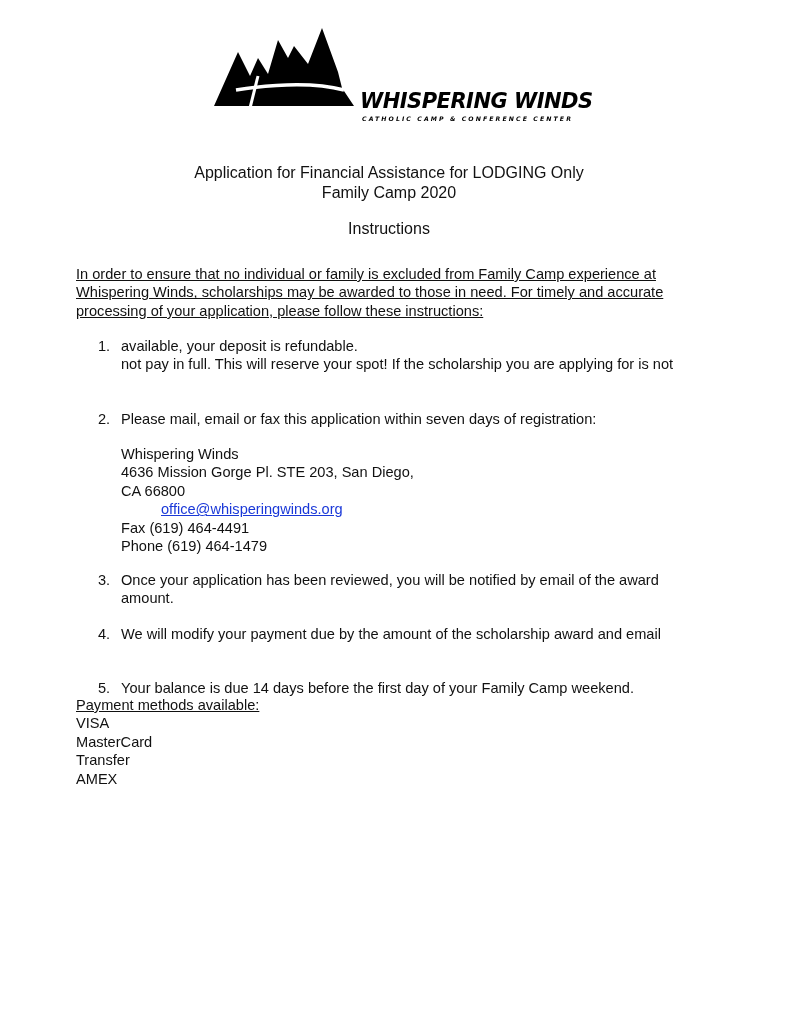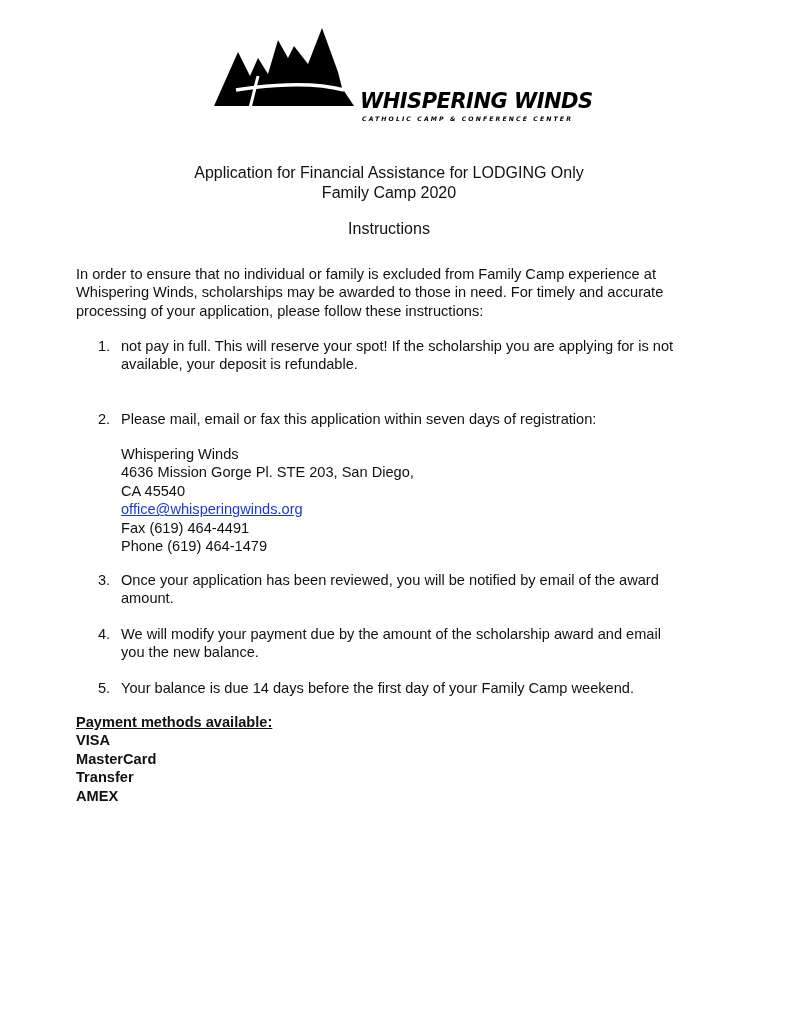--- a/index.html
+++ b/index.html
@@ -64,35 +64,36 @@
     .title1 { top: 163px; }
     .title2 { top: 183px; }
     .title3 { top: 219px; }
 
     .text {
       font-size: 14.6px;
       line-height: 18.4px;
       position: absolute;
       white-space: nowrap;
     }
-    .intro { left: 76px; top: 265px; }
+    .intro { left: 76px; top: 265px; text-decoration: underline; }
     .list-item { position: absolute; left: 98px; font-size: 14.6px; line-height: 18.4px; }
     .list-item .num { position: absolute; left: 0; width: 22px; }
     .list-item .body { position: absolute; left: 23px; white-space: nowrap; }
     .li1 { top: 337px; }
     .li2 { top: 410px; }
     .li3 { top: 571px; }
     .li4 { top: 625px; }
     .li5 { top: 679px; }
     .address { left: 121px; top: 445px; }
     .address a {
       color: #1a38d8;
       text-decoration: underline;
+      margin-left: 40px;
     }
-    .payment { left: 76px; top: 713px; font-weight: bold; }
+    .payment { left: 76px; top: 696px; }
     .payment .heading { text-decoration: underline; }
     b { font-weight: bold; }
     .line { display: block; }
   </style>
 </head>
 <body>
 
 <div class="logo">
   <svg class="mountains" width="140" height="82" viewBox="0 0 140 82">
     <path d="M0,80 L24,26 L36,50 L44,32 L54,48 L64,14 L74,32 L80,20 L94,38 L108,2 L124,46 L128,62 L140,80 Z" fill="#000"></path>
@@ -109,54 +110,53 @@
 
 <div class="text intro">
   <span class="line">In order to ensure that no individual or family is excluded from Family Camp experience at</span>
   <span class="line">Whispering Winds, scholarships may be awarded to those in need.  For timely and accurate</span>
   <span class="line">processing of your application, please follow these instructions:</span>
 </div>
 
 <div class="list-item li1">
   <span class="num">1.</span>
   <div class="body">
+    <span class="line">available, your deposit is refundable.</span>
     <span class="line">not pay in full. This will reserve your spot! If the scholarship you are applying for is not</span>
-    <span class="line">available, your deposit is refundable.</span>
   </div>
 </div>
 
 <div class="list-item li2">
   <span class="num">2.</span>
   <div class="body">
     <span class="line">Please mail, email or fax this application within seven days of registration:</span>
   </div>
 </div>
 
 <div class="text address">
   <span class="line">Whispering Winds</span>
   <span class="line">4636 Mission Gorge Pl. STE 203, San Diego,</span>
-  <span class="line">CA 45540</span>
+  <span class="line">CA 66800</span>
   <span class="line"><a href="#">office@whisperingwinds.org</a></span>
   <span class="line">Fax (619) 464-4491</span>
   <span class="line">Phone (619) 464-1479</span>
 </div>
 
 <div class="list-item li3">
   <span class="num">3.</span>
   <div class="body">
     <span class="line">Once your application has been reviewed, you will be notified by email of the award</span>
     <span class="line">amount.</span>
   </div>
 </div>
 
 <div class="list-item li4">
   <span class="num">4.</span>
   <div class="body">
     <span class="line">We will modify your payment due by the amount of the scholarship award and email</span>
-    <span class="line">you the new balance.</span>
   </div>
 </div>
 
 <div class="list-item li5">
   <span class="num">5.</span>
   <div class="body">
     <span class="line">Your balance is due 14 days before the first day of your Family Camp weekend.</span>
   </div>
 </div>
 

